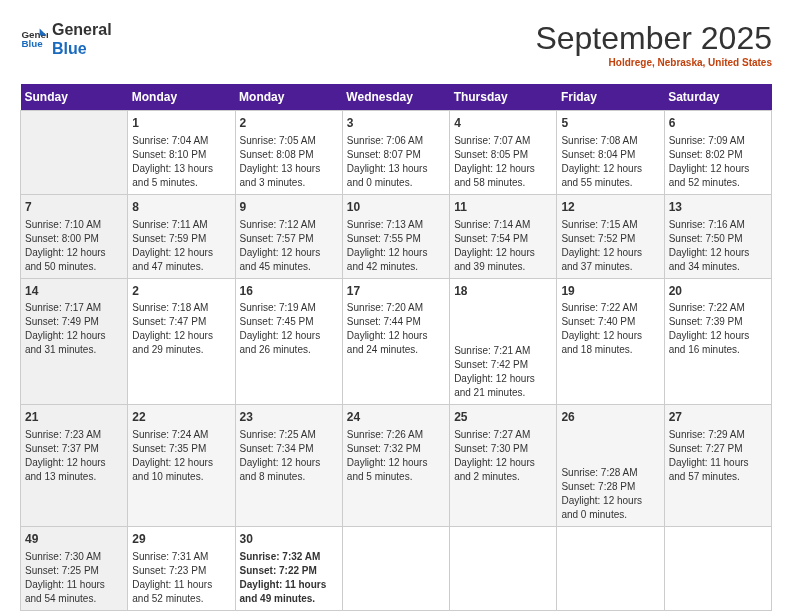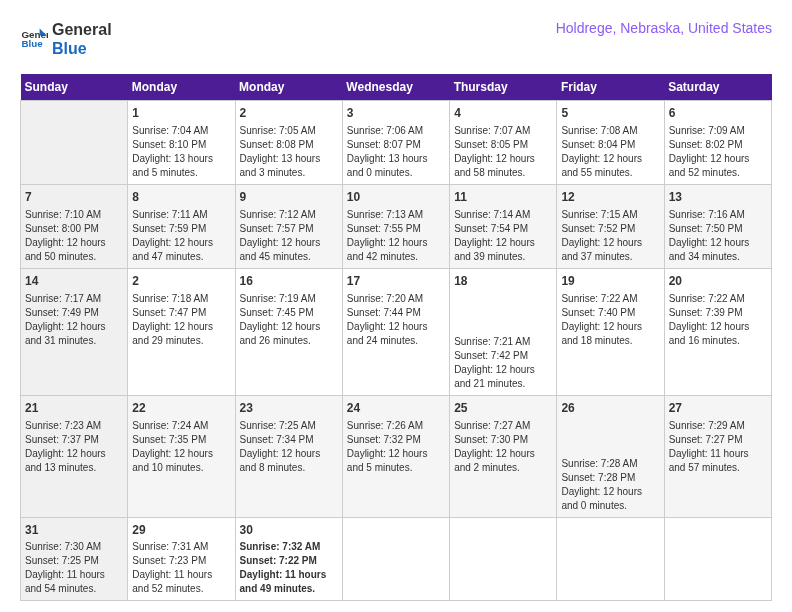--- a/index.html
+++ b/index.html
@@ -27,22 +27,23 @@
     }
     .title-block {
       text-align: right;
     }
     .month-title {
       font-size: 32px;
       color: #333;
       font-weight: normal;
     }
     .subtitle {
-      font-size: 14px;
-      color: #8b5cf6;
+      font-size: 10px;
+      color: #c2410c;
+      font-weight: bold;
     }
     table {
       width: 100%;
       border-collapse: collapse;
       font-size: 11px;
     }
     thead th {
       background-color: #4c1d95;
       color: #fff;
       padding: 6px 4px;
@@ -91,20 +92,21 @@
       <text x="2" y="18" font-size="14" font-weight="bold" fill="#333">General</text>
       <text x="2" y="32" font-size="14" font-weight="bold" fill="#1a6bbf">Blue</text>
       <polygon points="28,5 38,15 28,15" fill="#1a6bbf"></polygon>
     </svg>
     <div style="display:flex;flex-direction:column;line-height:1.2">
       <span style="font-size:16px;font-weight:bold;color:#333;">General</span>
       <span style="font-size:16px;font-weight:bold;color:#1a6bbf;">Blue</span>
     </div>
   </div>
   <div class="title-block">
+    <div class="month-title">September 2025</div>
     <div class="subtitle">Holdrege, Nebraska, United States</div>
   </div>
 </div>
 
 <table>
   <thead>
     <tr>
     <th>Sunday</th>
         <th>Monday</th>
         <th>Monday</th>
@@ -308,21 +310,21 @@
         <td>
           <span class="day-num">27</span>
           <div class="day-info" style="white-space: pre-line;">Sunrise: 7:29 AM
 Sunset: 7:27 PM
 Daylight: 11 hours
 and 57 minutes.</div>
         </td>
       </tr>
       <tr>
         <td>
-          <span class="day-num">31</span>
+          <span class="day-num">49</span>
           <div class="day-info" style="white-space: pre-line;">Sunrise: 7:30 AM
 Sunset: 7:25 PM
 Daylight: 11 hours
 and 54 minutes.</div>
         </td>
         <td>
           <span class="day-num">29</span>
           <div class="day-info" style="white-space: pre-line;">Sunrise: 7:31 AM
 Sunset: 7:23 PM
 Daylight: 11 hours

